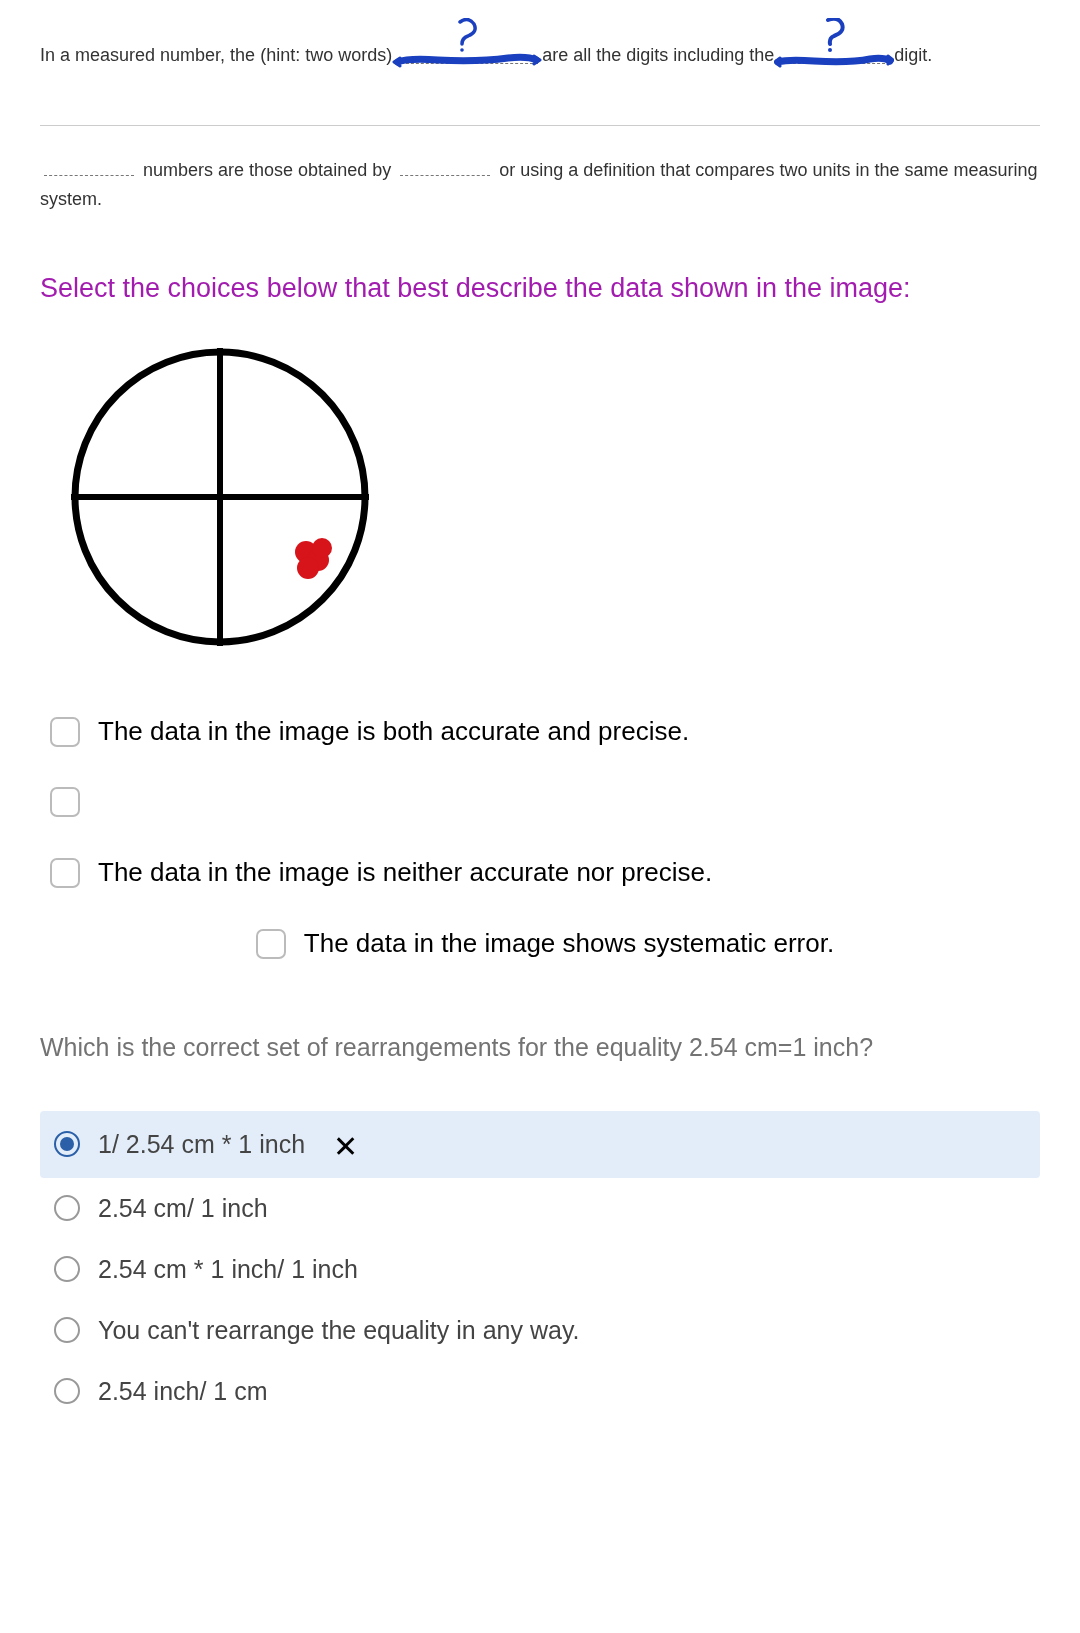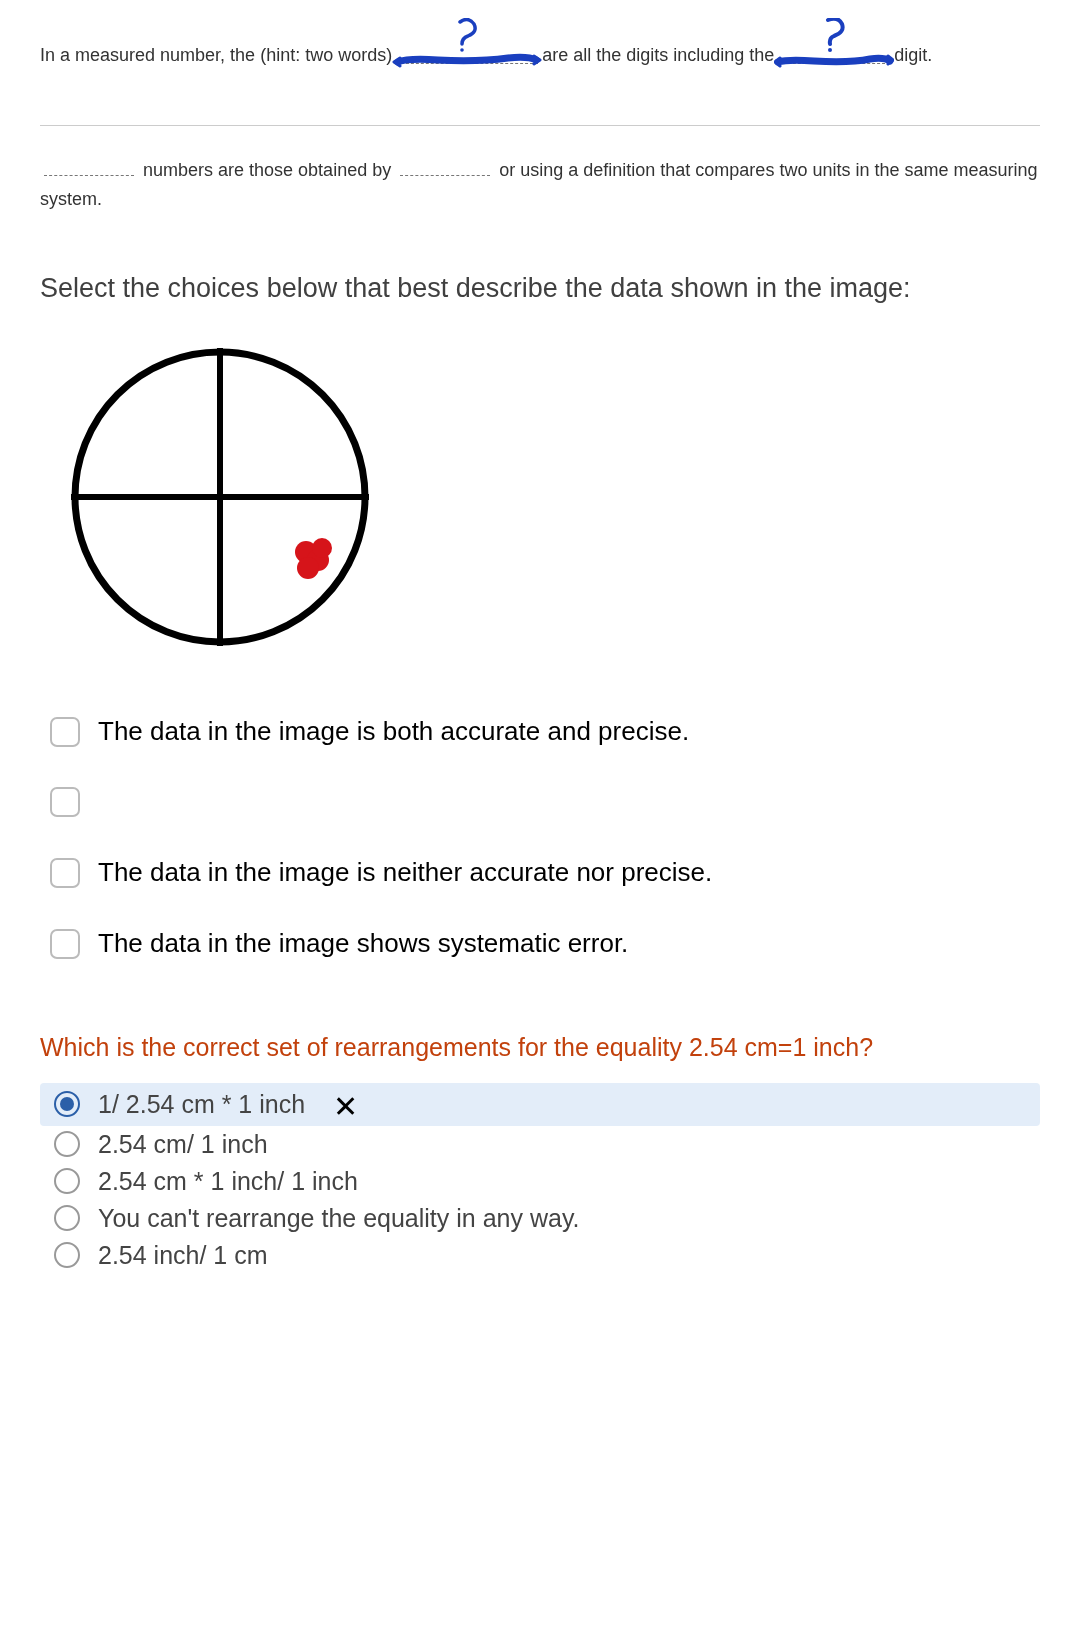--- a/index.html
+++ b/index.html
@@ -52,55 +52,55 @@
     margin: 0 0 30px 0;
   }
   .q2 {
     font-size: 18px;
     color: #333;
     margin-bottom: 56px;
     line-height: 1.6;
   }
   .q3-title {
     font-size: 27px;
-    color: #404040;
+    color: #a21caf;
     margin-bottom: 35px;
     line-height: 1.4;
   }
   .target-wrap { margin: 0 0 60px 20px; }
   .options { margin-bottom: 70px; }
   .opt-row {
     display: flex;
     align-items: center;
     gap: 18px;
     margin-bottom: 40px;
     padding-left: 10px;
   }
-  .opt-row:last-child { margin-bottom: 0; }
+  .opt-row:last-child { margin-bottom: 0; justify-content: center; }
   .chkbox {
     width: 30px; height: 30px;
     border: 2px solid #bbb;
     border-radius: 7px;
     flex-shrink: 0;
   }
   .opt-text {
     font-size: 26px;
     color: #000000;
   }
   .q4-title {
     font-size: 25px;
-    color: #c2410c;
-    margin-bottom: 16px;
+    color: #737373;
+    margin-bottom: 44px;
     line-height: 1.5;
   }
   .radio-opt {
     display: flex;
     align-items: center;
     gap: 18px;
-    padding: 4px 14px;
+    padding: 16px 14px;
     font-size: 25px;
     color: #444;
   }
   .radio-opt.selected {
     background: #e3edf9;
     border-radius: 4px;
   }
   .radio {
     width: 26px; height: 26px;
     border: 2px solid #999;

